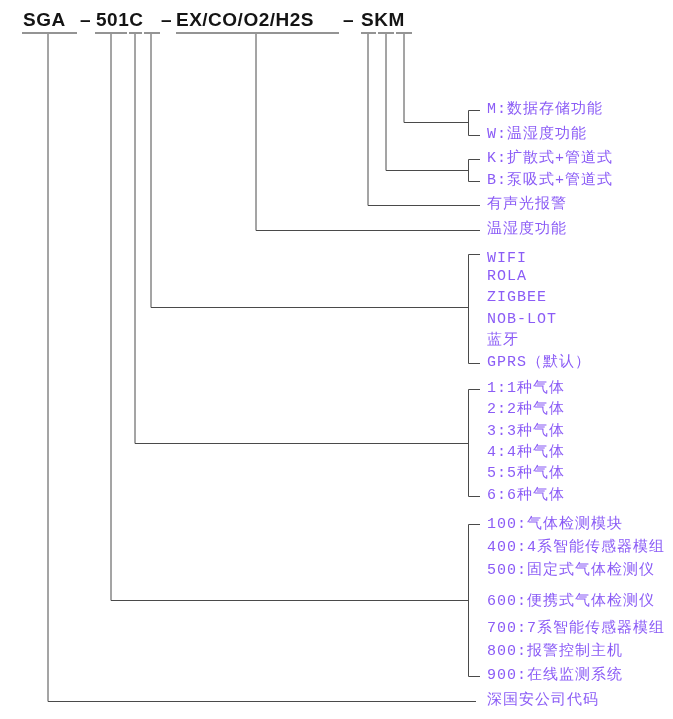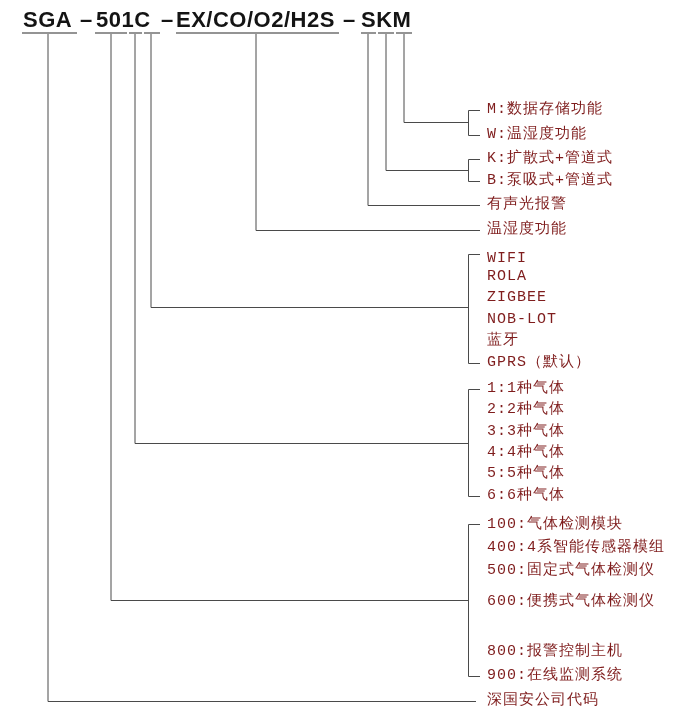--- a/index.html
+++ b/index.html
@@ -21,35 +21,35 @@
     top: 0;
     width: 673px;
     height: 719px;
   }
   .title-seg {
     position: absolute;
     top: 7px;
     height: 26px;
     line-height: 26px;
     font-family: "Liberation Sans", sans-serif;
-    font-size: 22px;
+    font-size: 19px;
     font-weight: 700;
     letter-spacing: 0.5px;
     color: #141414;
     white-space: nowrap;
   }
   .label {
     position: absolute;
     left: 487px;
     height: 18px;
     line-height: 18px;
     font-family: "Liberation Mono", "DejaVu Sans Mono", monospace;
     font-size: 15px;
     letter-spacing: 1px;
-    color: #7f1d1d;
+    color: #8b5cf6;
     white-space: nowrap;
   }
 </style>
 </head>
 <body>
 
 <div class="diagram">
 
   <svg class="lines-svg" viewBox="0 0 673 719" xmlns="http://www.w3.org/2000/svg">
 
@@ -110,17 +110,18 @@
   <div class="label" style="top:401px">2:2种气体</div>
   <div class="label" style="top:423px">3:3种气体</div>
   <div class="label" style="top:444px">4:4种气体</div>
   <div class="label" style="top:465px">5:5种气体</div>
   <div class="label" style="top:487px">6:6种气体</div>
 
   <div class="label" style="top:516px">100:气体检测模块</div>
   <div class="label" style="top:539px">400:4系智能传感器模组</div>
   <div class="label" style="top:562px">500:固定式气体检测仪</div>
   <div class="label" style="top:593px">600:便携式气体检测仪</div>
+  <div class="label" style="top:620px">700:7系智能传感器模组</div>
   <div class="label" style="top:643px">800:报警控制主机</div>
   <div class="label" style="top:667px">900:在线监测系统</div>
 
   <div class="label" style="top:692px">深国安公司代码</div>
 </div>
 
 </body></html>

